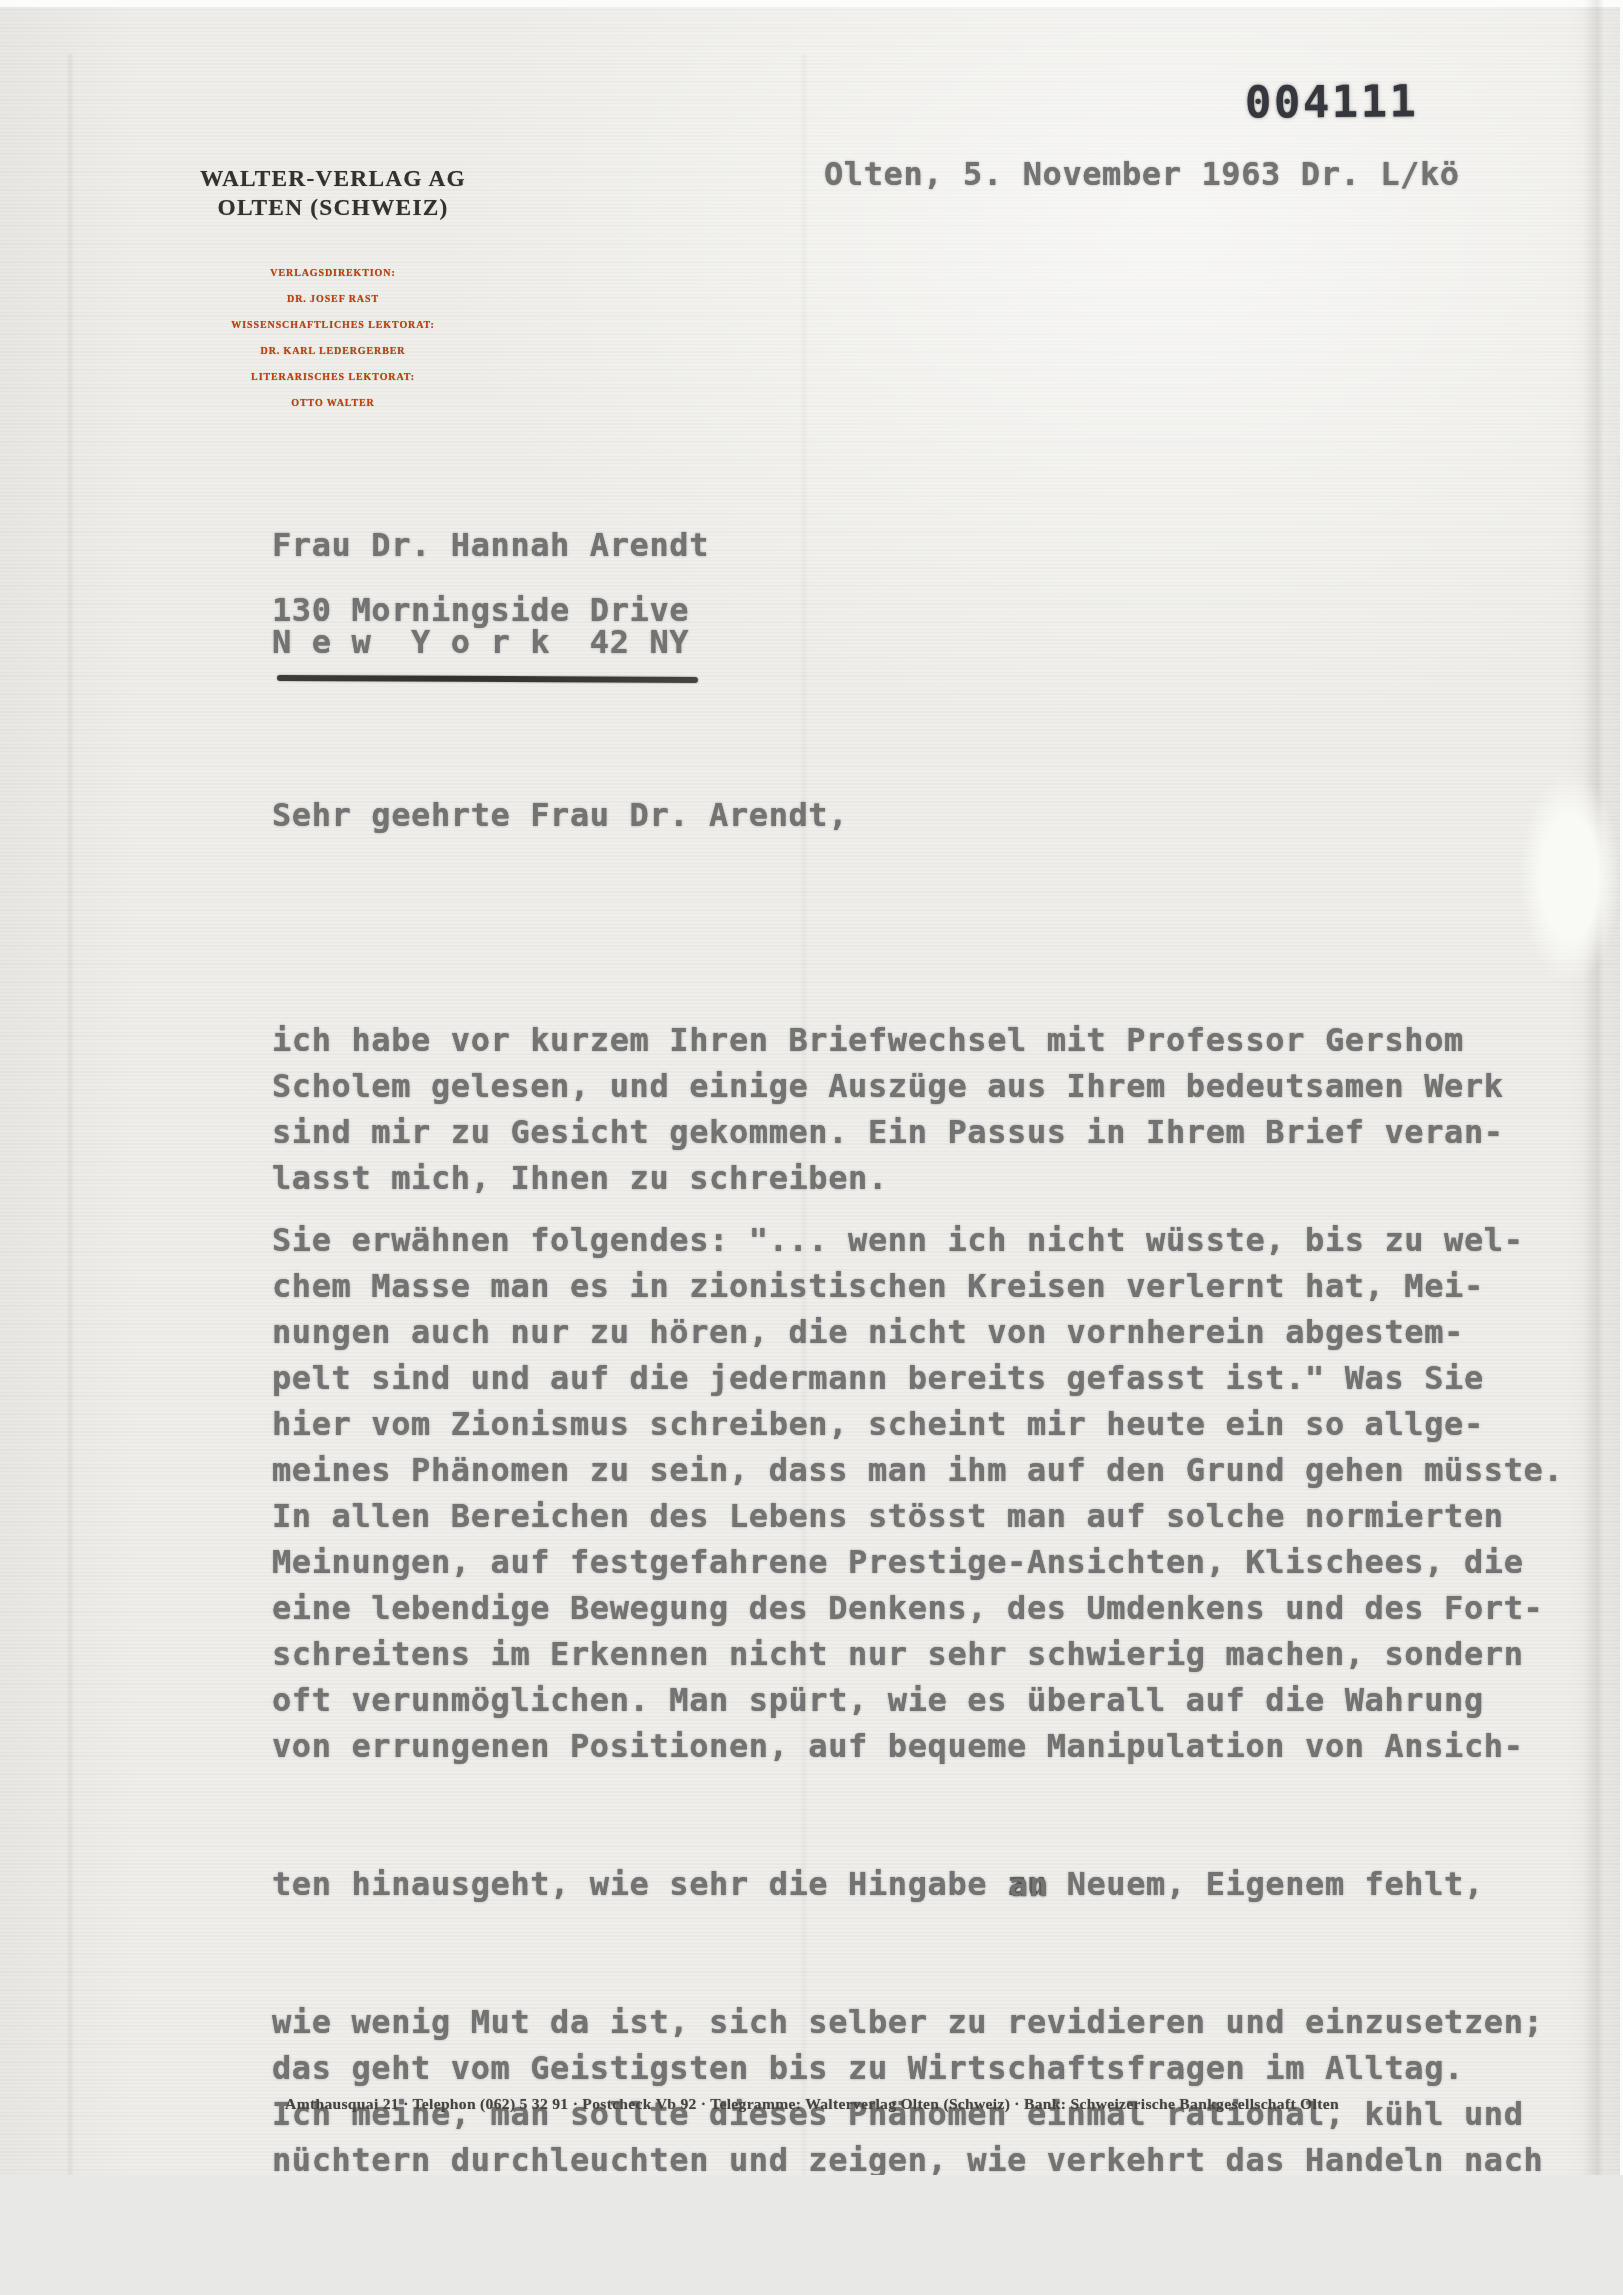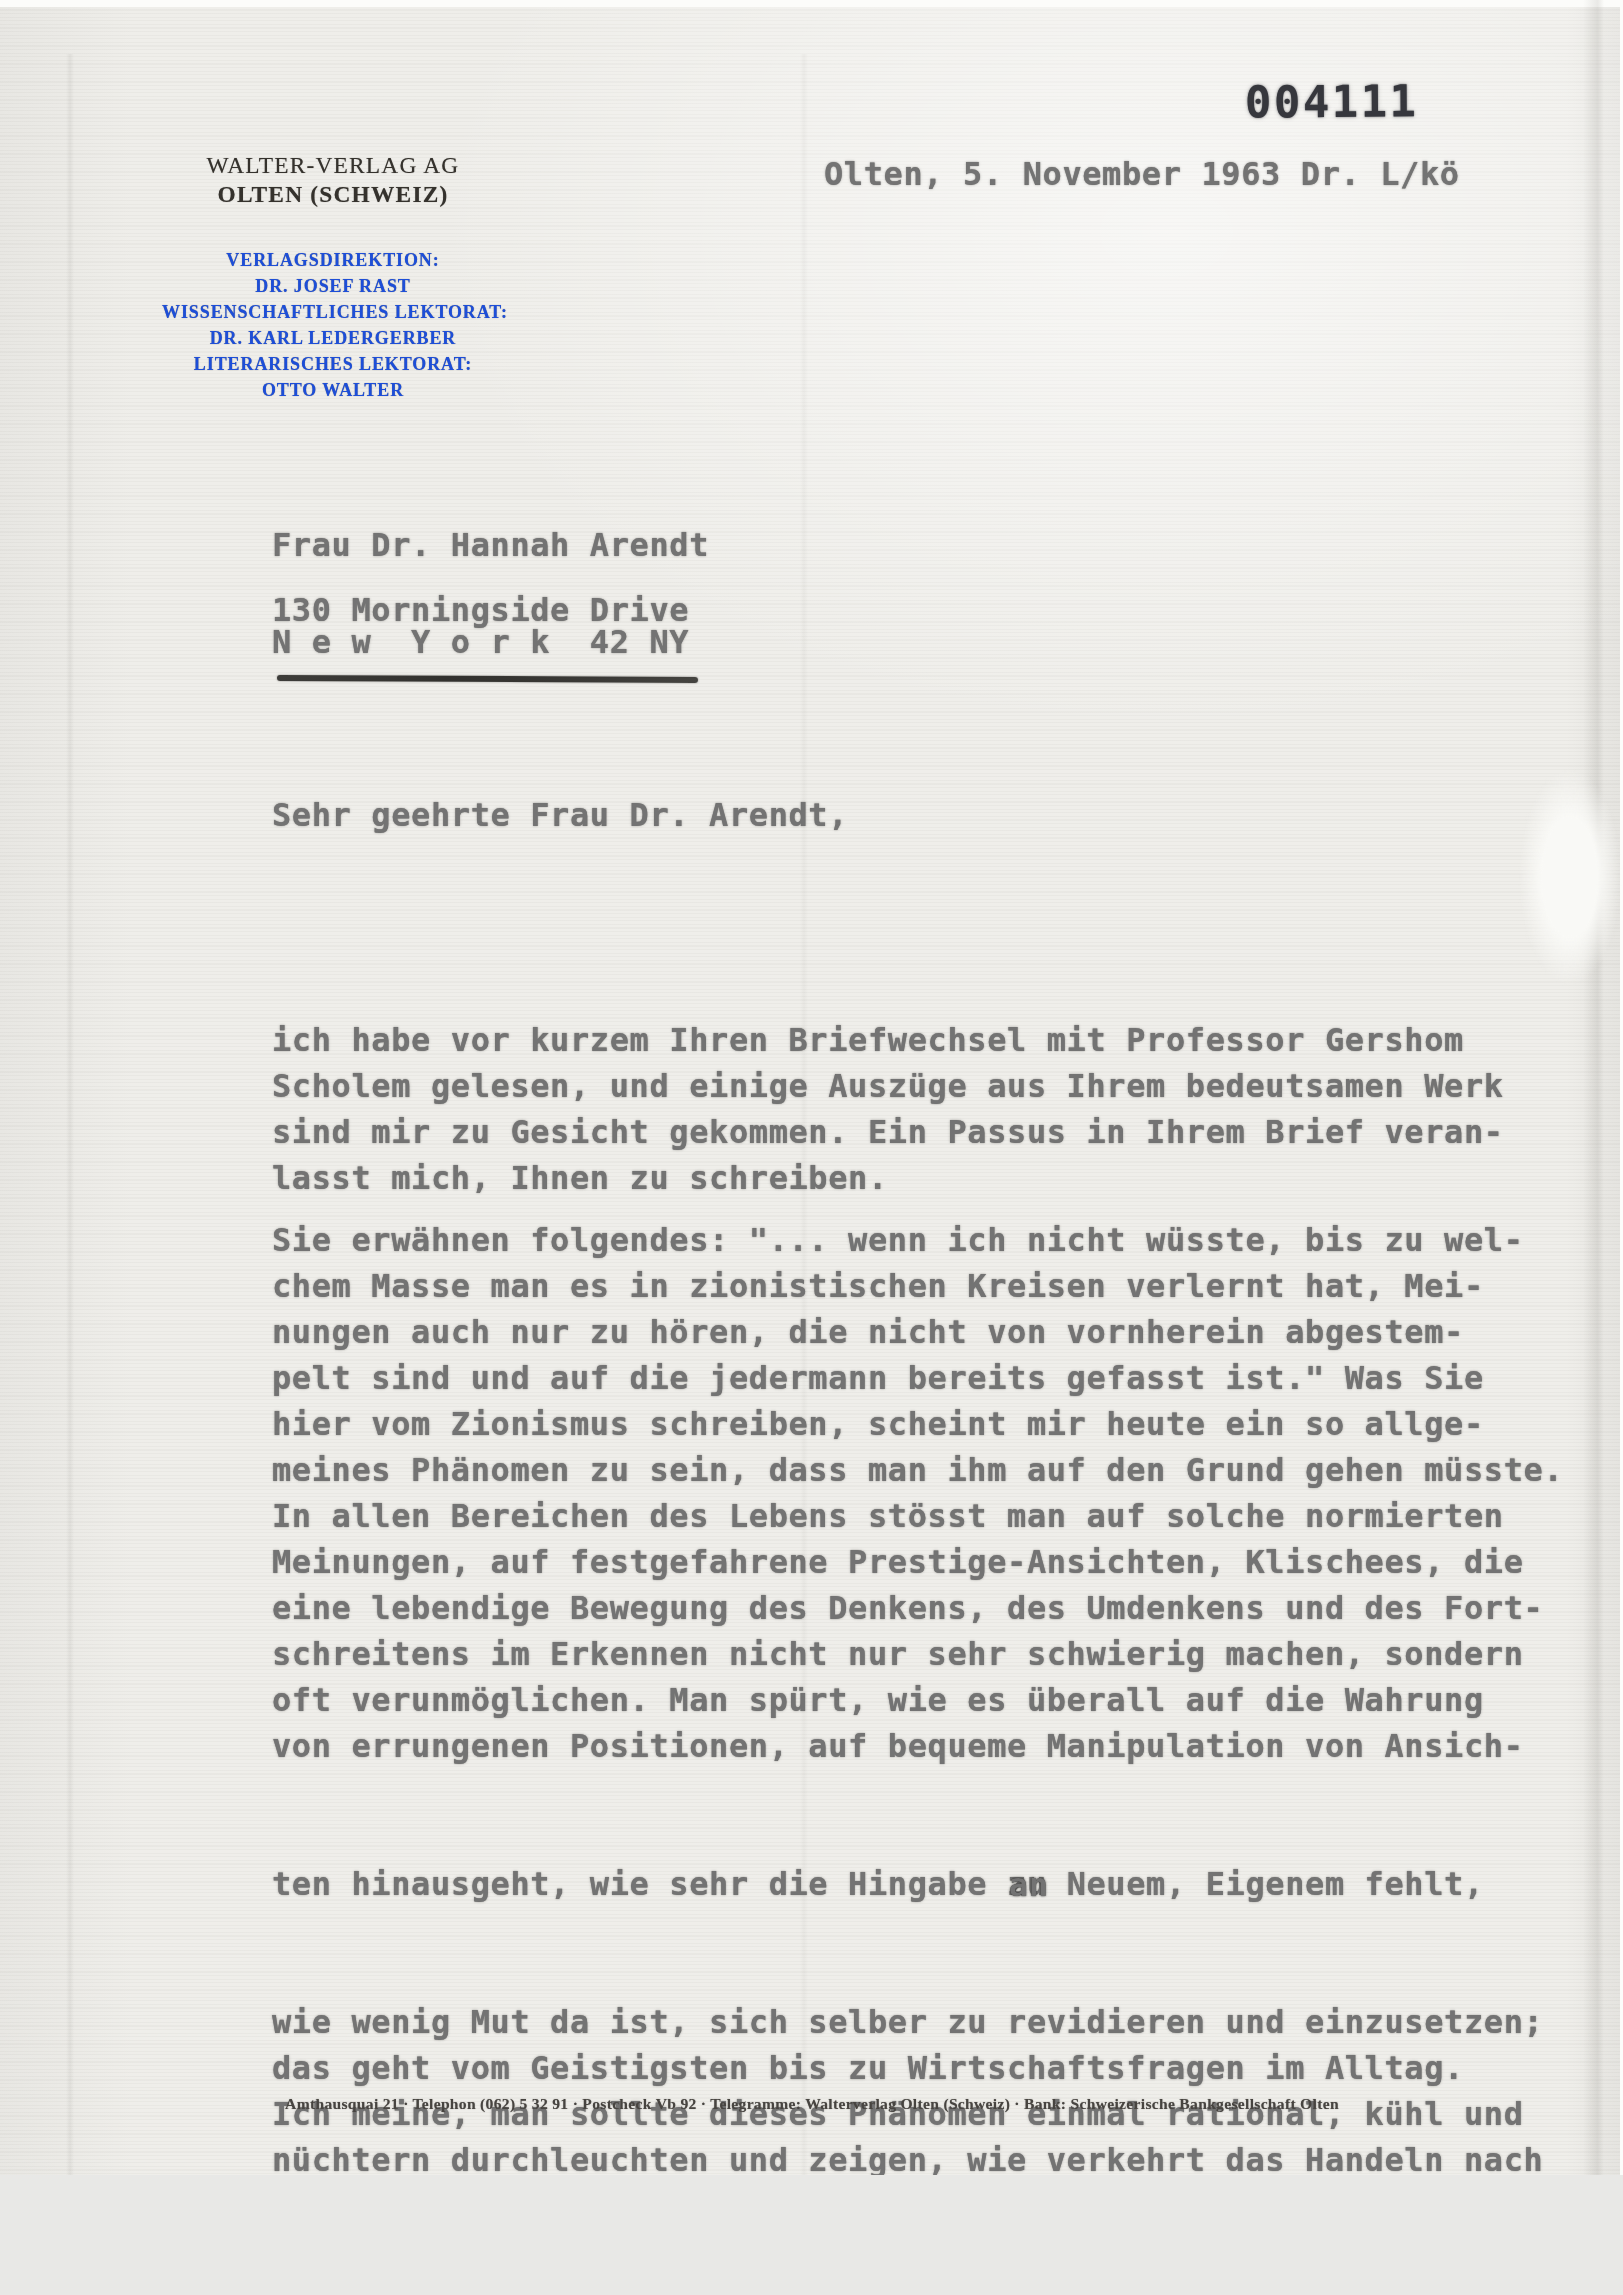--- a/index.html
+++ b/index.html
@@ -66,32 +66,32 @@
     font-family:"Liberation Serif","DejaVu Serif",serif;
     color:#35322d;
   }
   .logo{
     font-weight:bold;font-size:53px;line-height:50px;
     letter-spacing:-0.36em;text-indent:0.18em;
     color:#34312c;
     text-shadow:0 0 1.2px rgba(52,49,44,0.5);
   }
   .lh-company{
-    margin-top:9px;
-    font-weight:normal;font-size:23.4px;line-height:29px;letter-spacing:1.2px;
+    margin-top:22px;
+    font-weight:bold;font-size:23.4px;line-height:29px;letter-spacing:1.2px;
     text-shadow:0 0 0.9px rgba(52,49,44,0.5);
   }
   .lh-city{
     font-weight:bold;font-size:23.4px;line-height:29px;letter-spacing:1.2px;
     text-shadow:0 0 0.9px rgba(52,49,44,0.5);
   }
   .lh-directory{
     margin-top:38px;
-    font-weight:bold;font-size:18px;line-height:26px;letter-spacing:0.9px;
-    color:#1d4ed8;
+    font-weight:bold;font-size:10px;line-height:26px;letter-spacing:0.9px;
+    color:#c2410c;
     white-space:pre;
     text-shadow:0 0 0.9px rgba(62,58,52,0.6);
   }
 
   .recipient{position:absolute;left:272px;top:527px;width:493px;height:162px;}
   .recipient .rname{position:absolute;left:0;top:0;}
   .recipient .rstreet{position:absolute;left:0;top:65px;}
   .recipient .rcity{position:absolute;left:0;top:97px;}
   .recipient .tw{position:absolute;line-height:36px;}
   .addr-underline{

